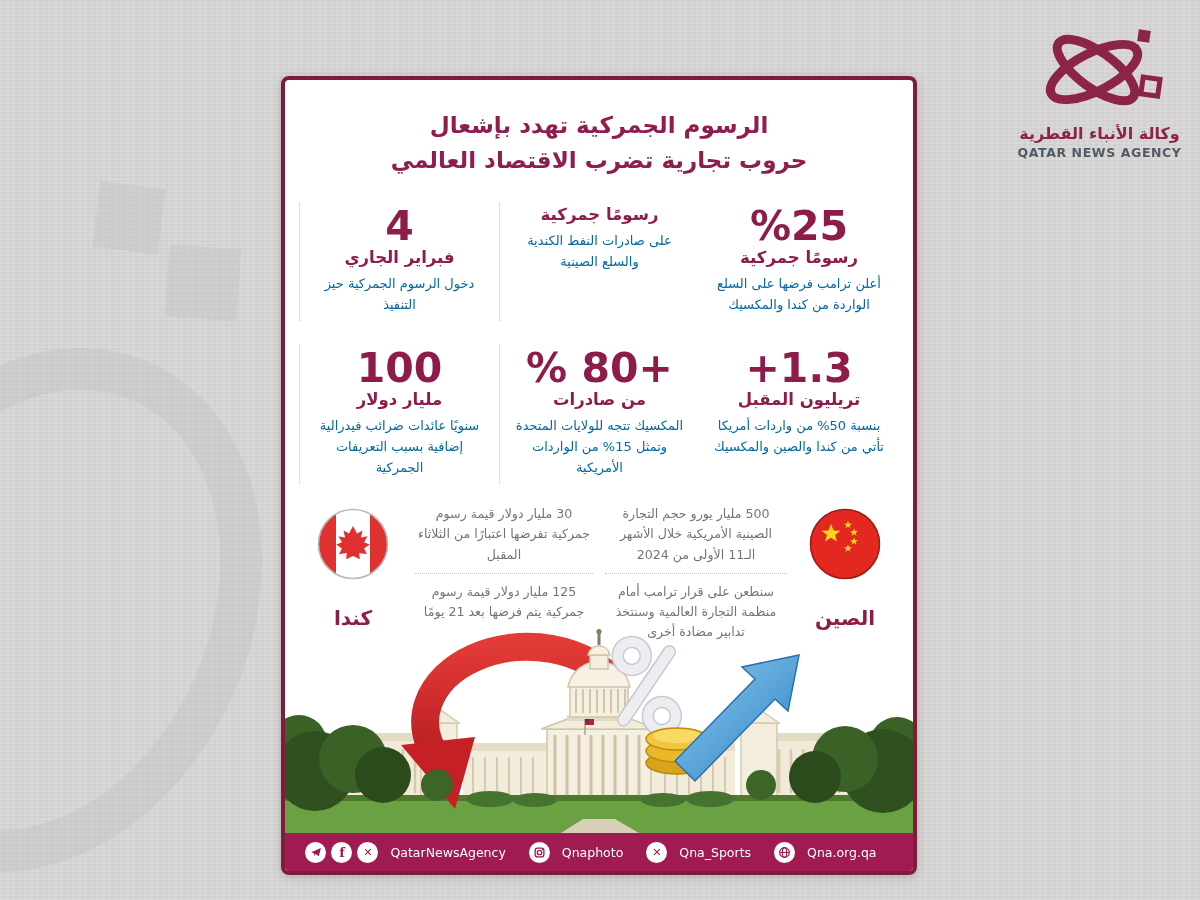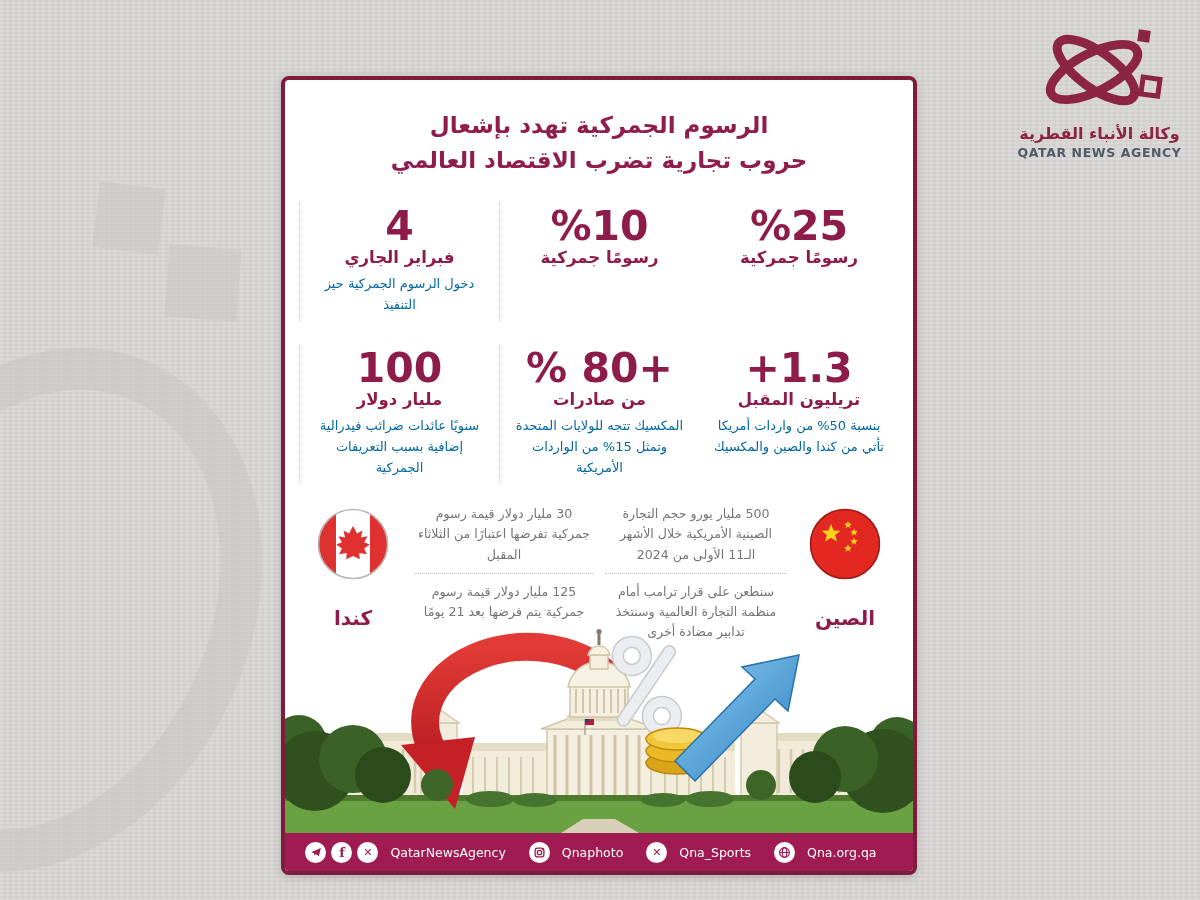--- a/index.html
+++ b/index.html
@@ -85,24 +85,25 @@
 
   <div class="title">
     <div>الرسوم الجمركية تهدد بإشعال</div>
     <div>حروب تجارية تضرب الاقتصاد العالمي</div>
   </div>
 
   <div class="stats">
     <div class="stat">
       <div class="stat-num">%25</div>
       <div class="stat-label">رسومًا جمركية</div>
+      <div class="stat-desc">أعلن ترامب فرضها على السلع الواردة من كندا والمكسيك</div>
     </div>
     <div class="stat divided">
-      <div class="stat-num">%10</div>
       <div class="stat-label">رسومًا جمركية</div>
+      <div class="stat-desc">على صادرات النفط الكندية والسلع الصينية</div>
     </div>
     <div class="stat divided">
       <div class="stat-num">4</div>
       <div class="stat-label">فبراير الجاري</div>
       <div class="stat-desc">دخول الرسوم الجمركية حيز التنفيذ</div>
     </div>
     <div class="stat">
       <div class="stat-num">+1.3</div>
       <div class="stat-label">تريليون المقبل</div>
       <div class="stat-desc">بنسبة 50% من واردات أمريكا تأتي من كندا والصين والمكسيك</div>

